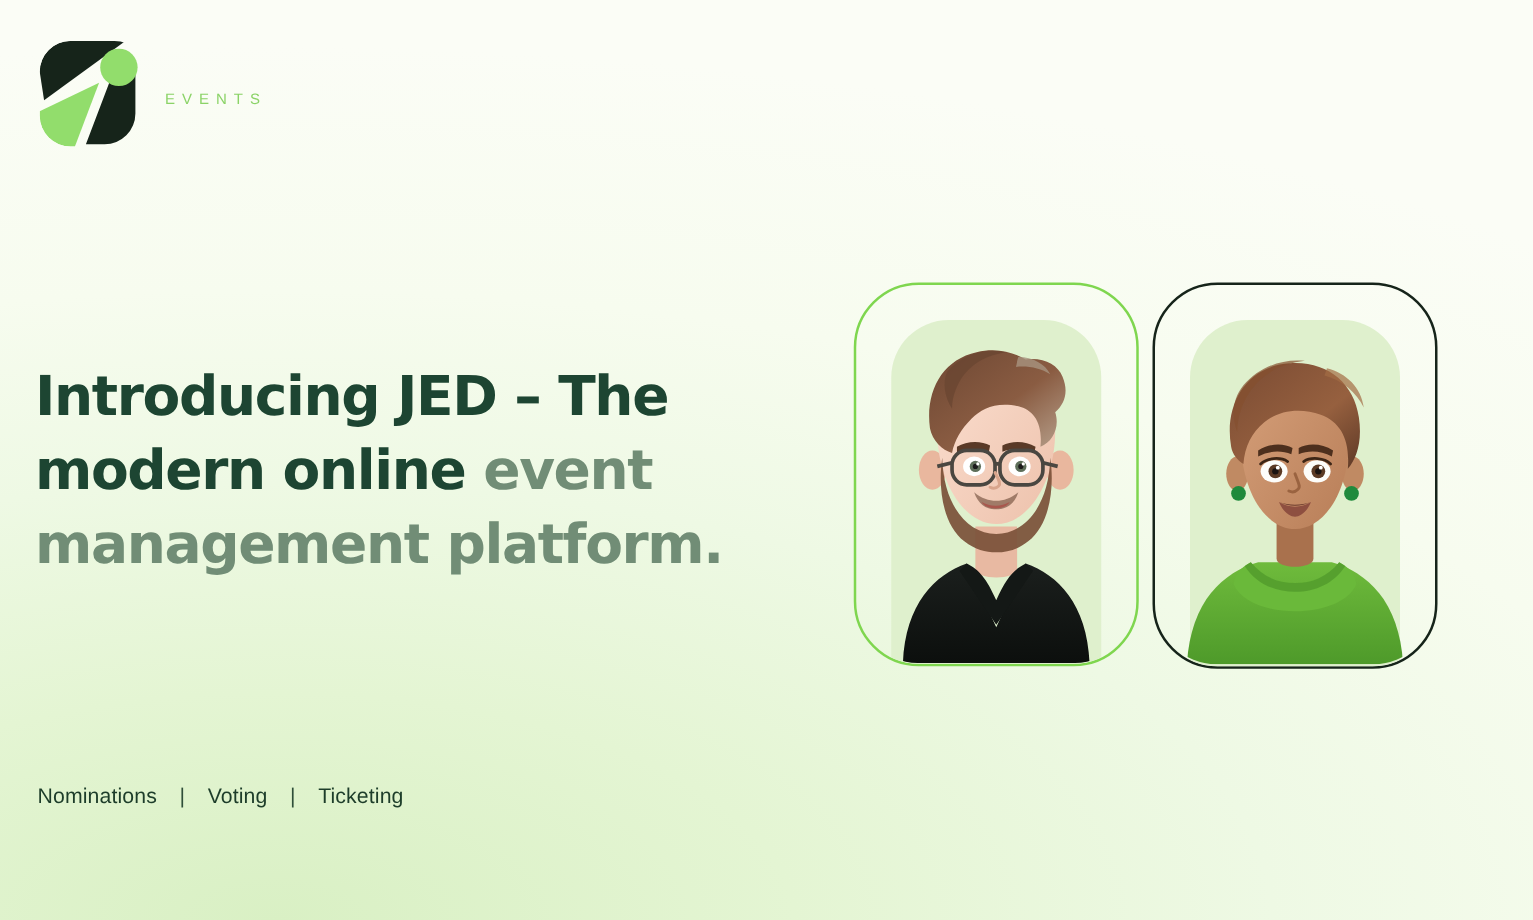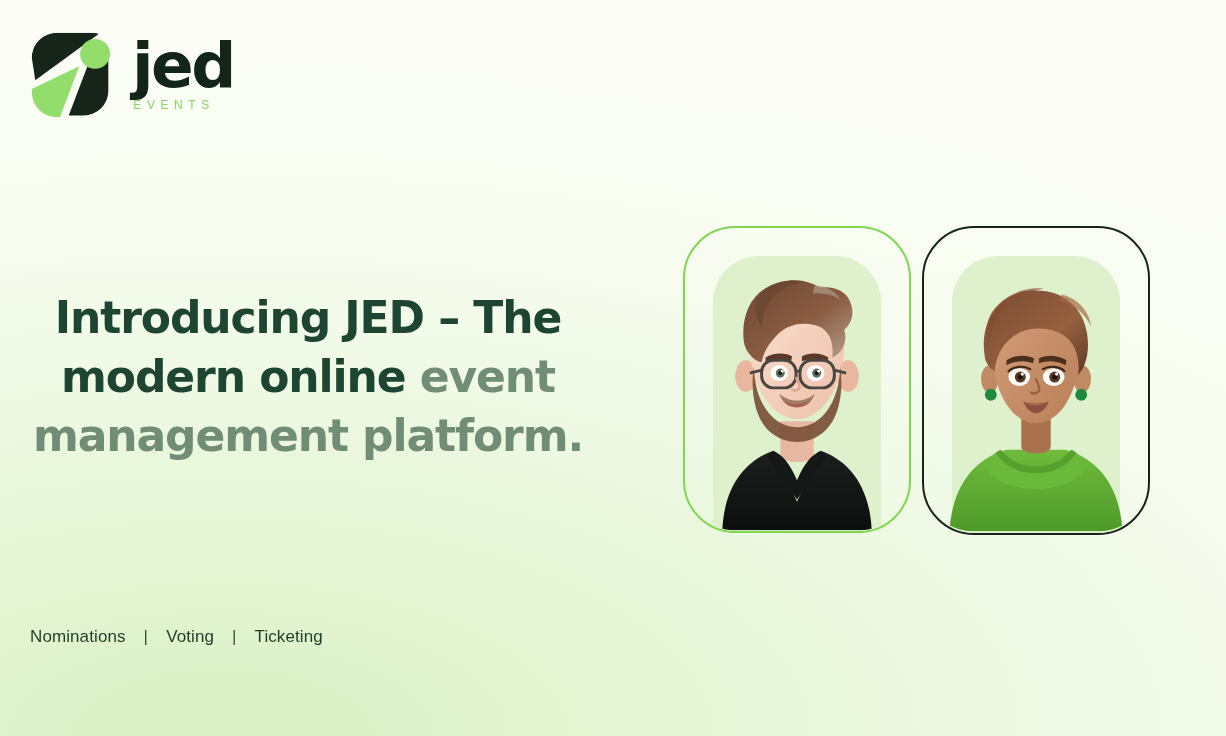--- a/index.html
+++ b/index.html
@@ -58,21 +58,20 @@
     position: absolute;
     left: 28px;
     top: 288px;
     width: 560px;
     font-family: "DejaVu Sans", sans-serif;
     font-size: 44px;
     font-weight: 700;
     line-height: 59px;
     letter-spacing: -1.1px;
     color: #1d4532;
-    text-align: center;
   }
   .headline .muted { color: #718d76; }
 
   
   .navlinks {
     position: absolute;
     left: 28px;
     top: 627px;
     display: flex;
     align-items: center;
@@ -132,21 +131,20 @@
       </defs>
       <g clip-path="url(#rr)">
         <path d="M2 30a28 28 0 0 1 28-28h50L6 56Z" fill="#16241a"></path>
         <path d="M2 66 56 40 34 98H30A28 28 0 0 1 2 70Z" fill="#92dd6c"></path>
         <path d="M72 36c7 0 13-2 17-6v38a28 28 0 0 1-28 28H44L66 38a29 29 0 0 0 6-2Z" fill="#16241a"></path>
         <circle cx="74" cy="26" r="17" fill="#92dd6c"></circle>
       </g>
     </svg>
   </span>
   <span class="brand-words">
-    <span class="brand-name">jed</span>
     <span class="brand-sub">EVENTS</span>
   </span>
 </div>
 
 <h1 class="headline">
   <span>Introducing JED – The</span>
   <span>modern online </span><span class="muted">event</span>
   <span class="muted">management platform.</span>
 </h1>
 

